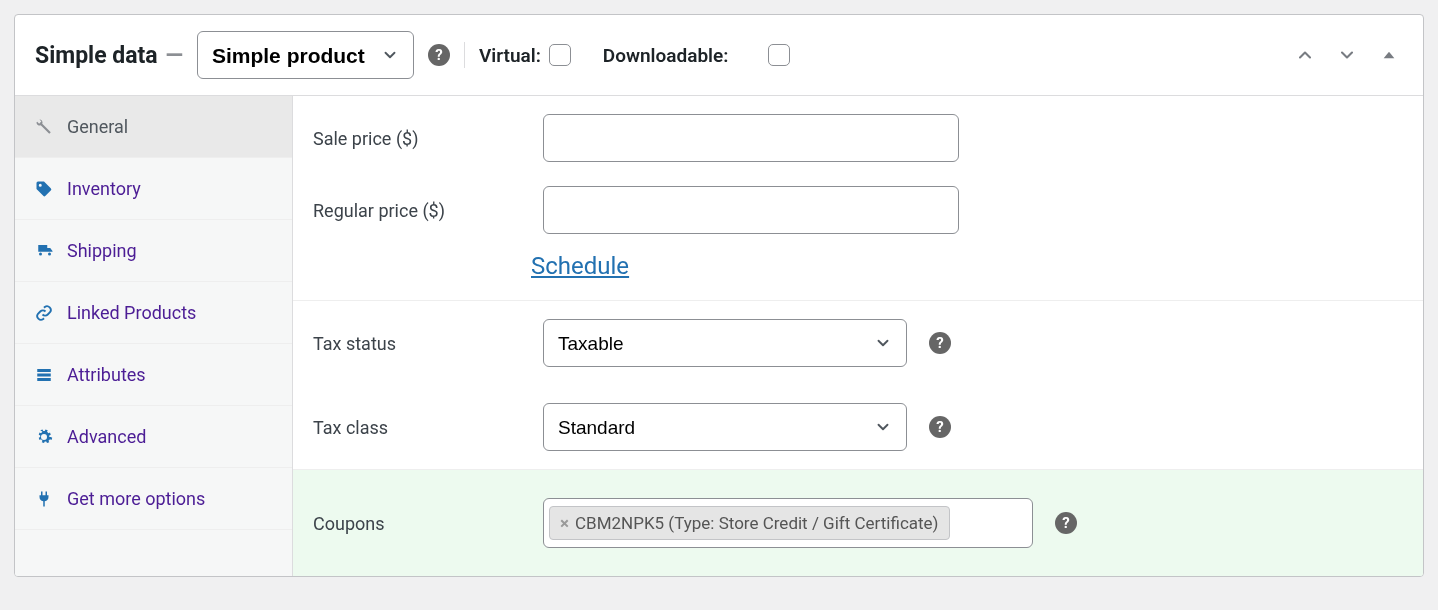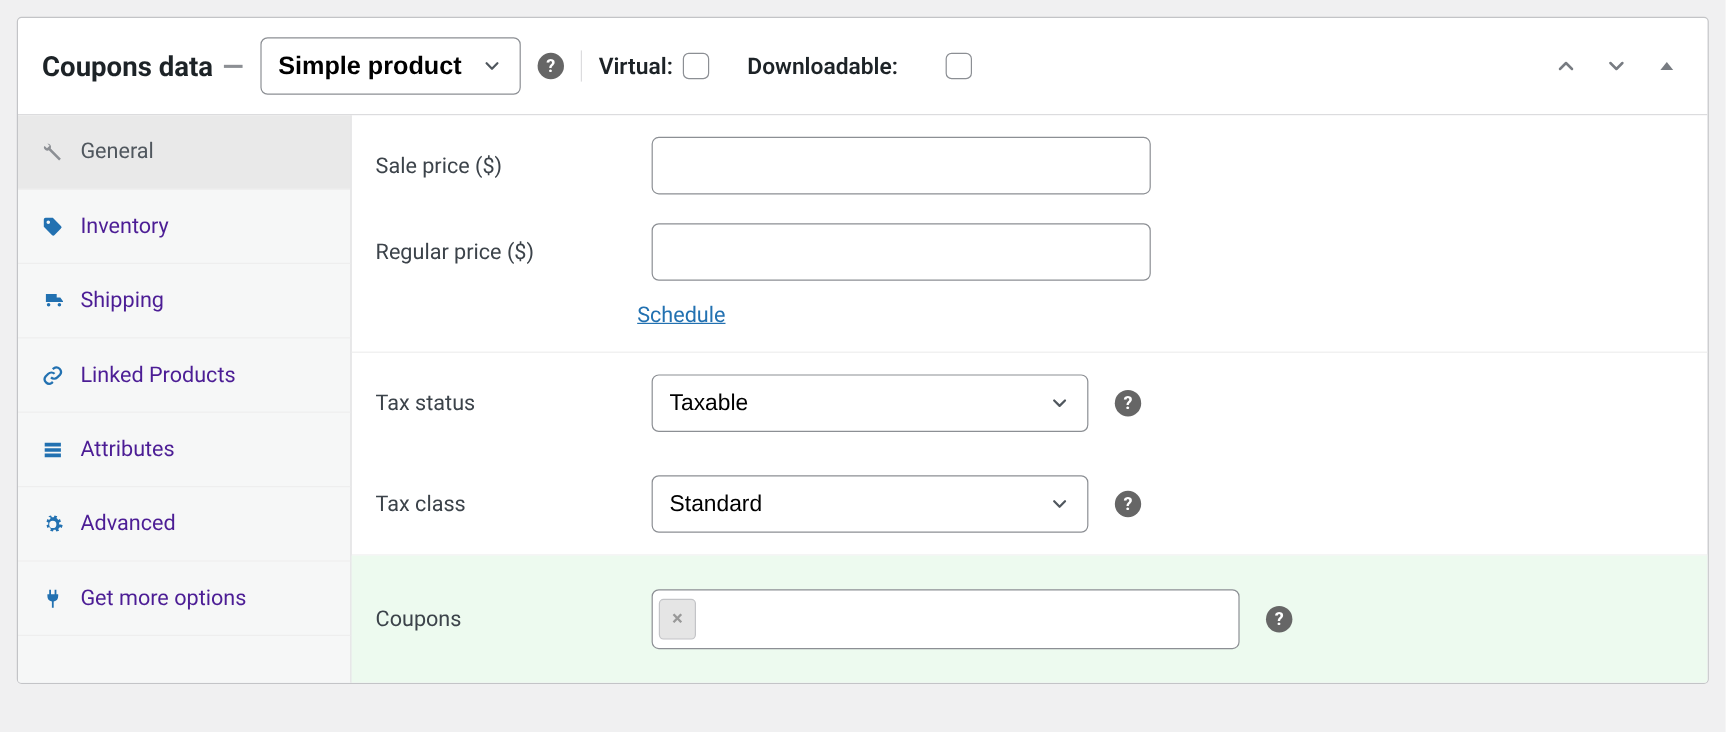--- a/index.html
+++ b/index.html
@@ -146,21 +146,21 @@
     background: transparent;
     width: 100%;
     height: 100%;
     font-size: 19px;
     padding: 0 44px 0 14px;
     cursor: pointer;
   }
   .schedule-link {
     color: #2271b1;
     text-decoration: underline;
-    font-size: 18px;
+    font-size: 24px;
     margin-left: 238px;
     cursor: pointer;
     display: inline-block;
     margin-bottom: 20px;
   }
   .coupons-row { background: #edfaef; padding: 28px 20px; }
   .coupon-input {
     width: 490px;
     min-height: 50px;
     border: 1.5px solid #8c8f94;
@@ -184,21 +184,21 @@
   .chip-x { color: #999; cursor: pointer; font-weight: 700; }
   svg { display: block; }
 </style>
 </head>
 <body>
 
 <div class="panel">
 
   <div class="panel-header">
     <span class="panel-title">
-      <span>Coupons data</span>
+      <span>Simple data</span>
       <span class="dash">—</span>
     </span>
 
     <span class="select-wrap">
       <select>
         <option>Simple product</option>
       </select>
       <span class="chev">
         <svg width="18" height="18" viewBox="0 0 24 24">
             <path d="M6 9l6 6 6-6" fill="none" stroke="currentColor" stroke-width="2.5" stroke-linecap="round" stroke-linejoin="round"></path>
@@ -338,20 +338,21 @@
           </div>
           <span class="help-icon" style="margin-left:10px;">?</span>
         </div>
       </div>
 
       <div class="form-row coupons-row">
         <label class="form-label">Coupons</label>
         <div class="coupon-input">
           <span class="coupon-chip">
             <span class="chip-x">×</span>
+            <span>CBM2NPK5 (Type: Store Credit / Gift Certificate)</span>
           </span>
         </div>
         <span class="help-icon" style="margin-left:10px;">?</span>
       </div>
 
     </div>
   </div>
 </div>
 
 </body></html>

